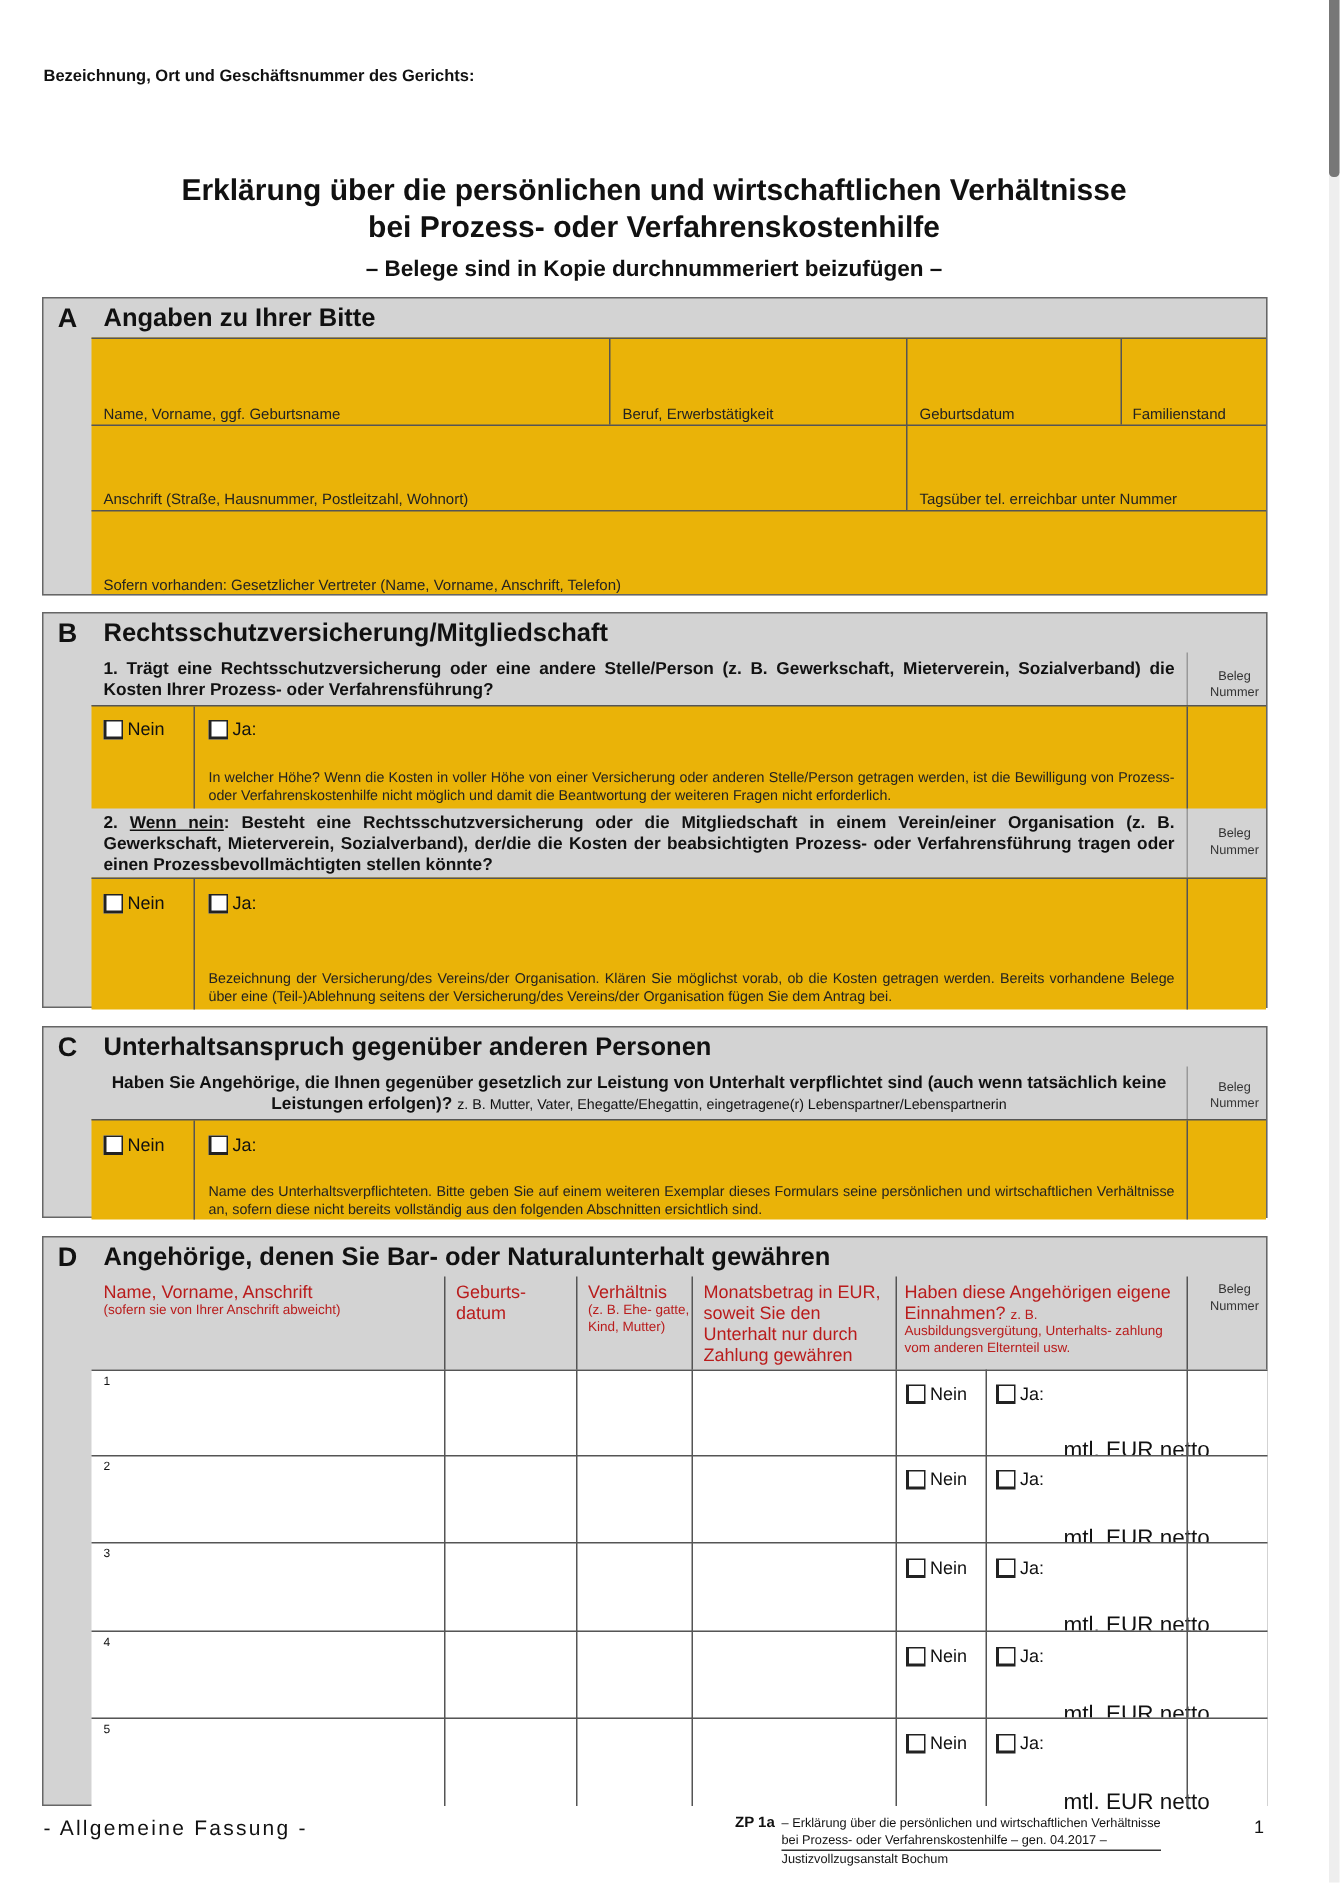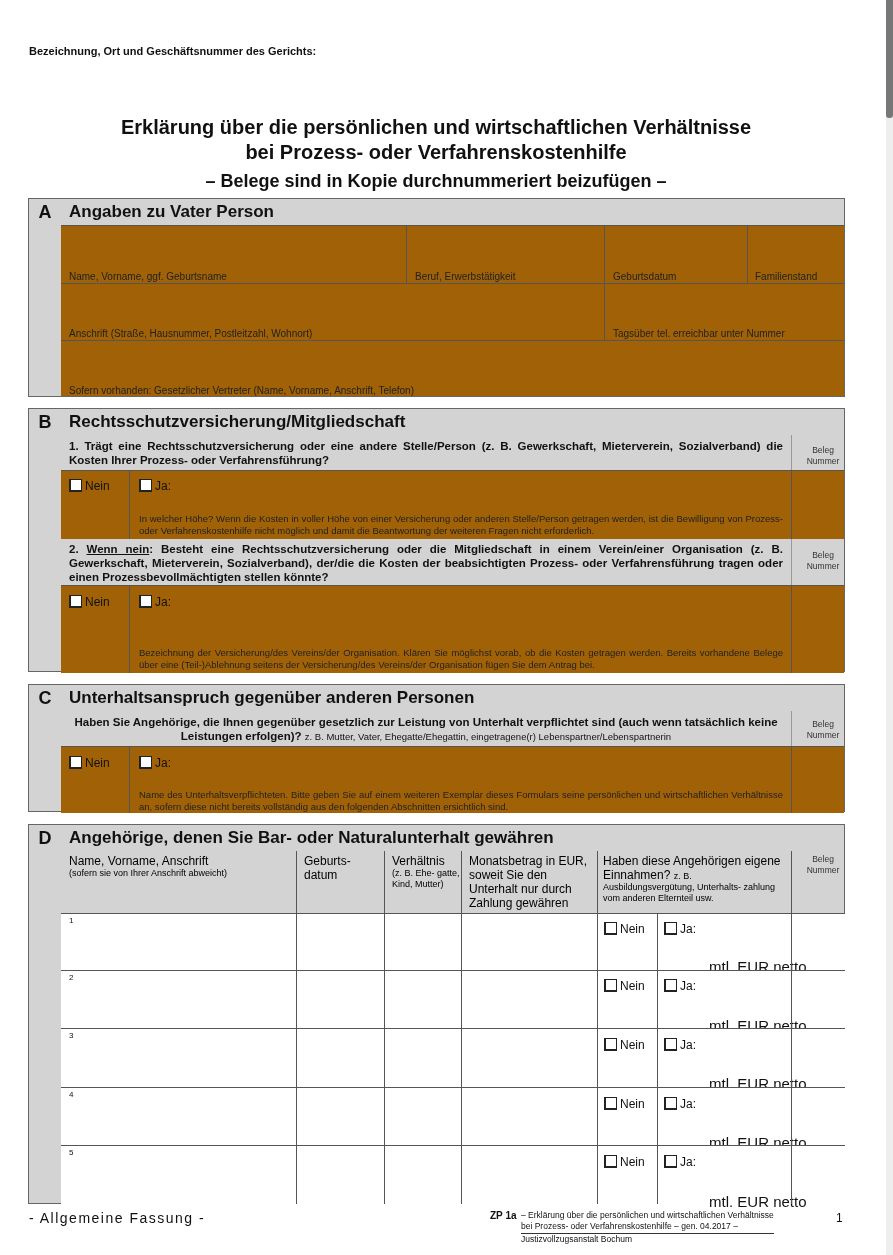--- a/index.html
+++ b/index.html
@@ -3,37 +3,37 @@
 <meta charset="utf-8">
 <style>
   html, body { margin:0; padding:0; }
   body { width:893px; height:1255px; background:#fff; position:relative; overflow:hidden;
          font-family:"Liberation Sans", sans-serif; color:#111; }
   .abs { position:absolute; }
   .court-label { left:29px; top:45px; font-size:11px; font-weight:bold; }
   .title { left:0; width:872px; text-align:center; font-weight:bold; }
   .title1 { top:116px; font-size:20px; }
   .title2 { top:141px; font-size:20px; }
-  .subtitle { top:171px; font-size:18px; }
+  .subtitle { top:171px; font-size:15px; }
 
   .section { position:absolute; left:28px; width:817px; border:1px solid #666; background:#d3d3d3; box-sizing:border-box; }
   .sec-letter { position:absolute; left:0; top:0; width:32px; text-align:center; font-weight:bold; font-size:18px; line-height:26px; }
   .sec-title { position:absolute; left:40px; top:0; font-weight:bold; font-size:17px; line-height:26px; }
-  .inner { position:absolute; left:32px; right:0; background:#a16207; border-top:1px solid #555; }
+  .inner { position:absolute; left:32px; right:0; background:#eab308; border-top:1px solid #555; }
   .cell { position:absolute; box-sizing:border-box; }
   .vline { position:absolute; width:0; border-left:1px solid #555; }
   .hline { position:absolute; height:0; border-top:1px solid #555; }
   .lbl { position:absolute; font-size:10px; color:#222; white-space:nowrap; }
   .q { position:absolute; font-size:11.5px; font-weight:bold; line-height:14px; text-align:justify; }
   .q .small { font-weight:normal; font-size:9.5px; }
   .beleg { position:absolute; width:42px; right:0; font-size:8.5px; text-align:center; line-height:11px; color:#333; }
-  .cb { position:absolute; display:flex; font-size:12px; }
+  .cb { position:absolute; display:flex; align-items:center; font-size:12px; }
   .box { width:13px; height:13px; border:1px solid #222; border-left-width:2px; border-bottom-width:2px; margin-right:3px; background:#fff; box-sizing:border-box; }
   .hint { position:absolute; font-size:9.5px; line-height:12px; text-align:justify; color:#222; }
-  .dhead { position:absolute; font-size:12px; line-height:14px; color:#000000; }
+  .dhead { position:absolute; font-size:12px; line-height:14px; color:#b91c1c; }
   .dhead .sm { font-size:9px; line-height:11px; }
   .rownum { position:absolute; font-size:8px; }
   .netto { position:absolute; font-size:15px; }
   .footer-left { left:29px; top:1210px; font-size:14px; letter-spacing:1.5px; }
   .footer-code { left:490px; top:1210px; font-size:10px; font-weight:bold; }
   .footer-desc { left:521px; top:1210px; font-size:8.5px; line-height:11px; }
   .footer-desc .u { border-bottom:1px solid #333; display:inline-block; padding-bottom:1px; }
   .footer-page { left:836px; top:1211px; font-size:12px; }
   .scrollbar { left:886px; top:0; width:7px; height:1255px; background:#eee; }
   .thumb { left:886px; top:0; width:7px; height:118px; background:#777; border-radius:0 0 3px 3px; }
@@ -41,21 +41,21 @@
 </head>
 <body>
 
 <div class="abs court-label">Bezeichnung, Ort und Geschäftsnummer des Gerichts:</div>
 <div class="abs title title1">Erklärung über die persönlichen und wirtschaftlichen Verhältnisse</div>
 <div class="abs title title2">bei Prozess- oder Verfahrenskostenhilfe</div>
 <div class="abs title subtitle">– Belege sind in Kopie durchnummeriert beizufügen –</div>
 
 <div class="section" style="top:198px;height:199px;">
   <div class="sec-letter">A</div>
-  <div class="sec-title">Angaben zu Vater Person</div>
+  <div class="sec-title">Angaben zu Ihrer Bitte</div>
   <div class="inner" style="top:26px;bottom:0;">
     <div class="cell" style="left:0;top:0;width:345px;height:57px;"></div>
     <div class="vline" style="left:345px;top:0;height:57px;"></div>
     <div class="cell" style="left:346px;top:0;width:197px;height:57px;"></div>
     <div class="vline" style="left:543px;top:0;height:114px;"></div>
     <div class="cell" style="left:544px;top:0;width:142px;height:57px;"></div>
     <div class="vline" style="left:686px;top:0;height:57px;"></div>
     <div class="cell" style="left:687px;top:0;width:97px;height:57px;"></div>
     <div class="lbl" style="left:8px;top:45px;">Name, Vorname, ggf. Geburtsname</div>
     <div class="lbl" style="left:354px;top:45px;">Beruf, Erwerbstätigkeit</div>

